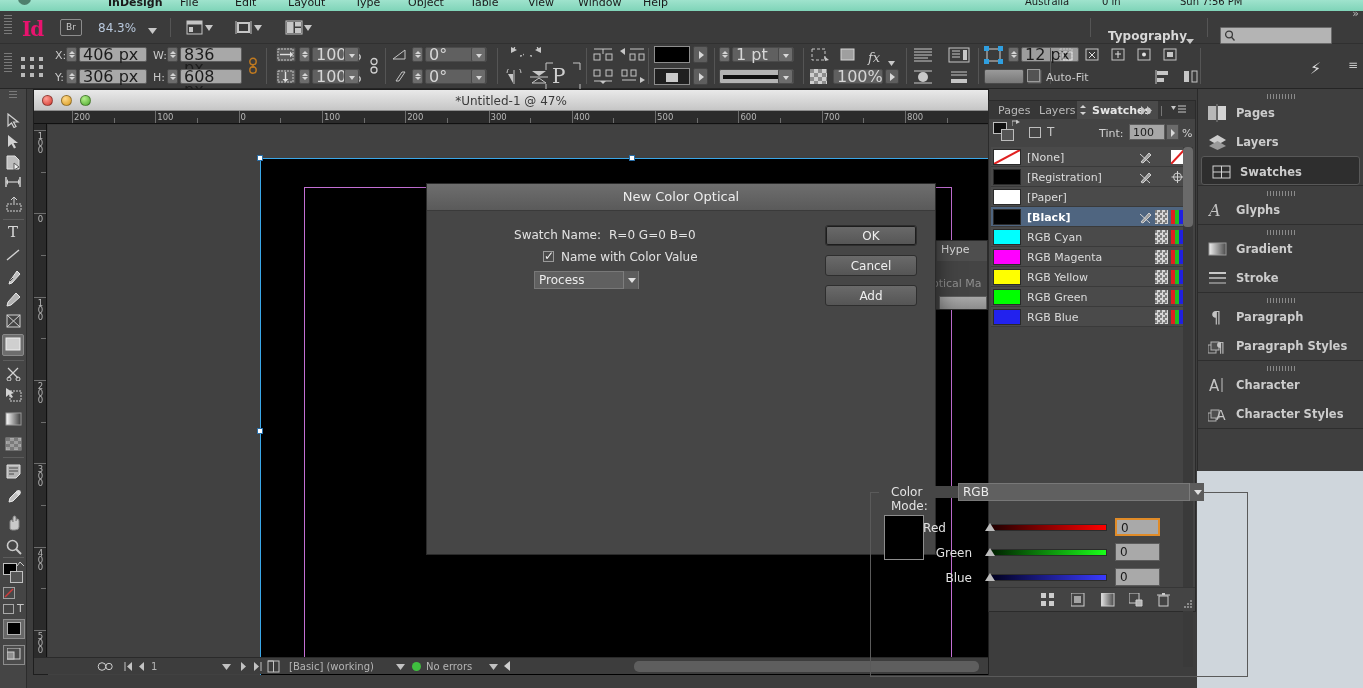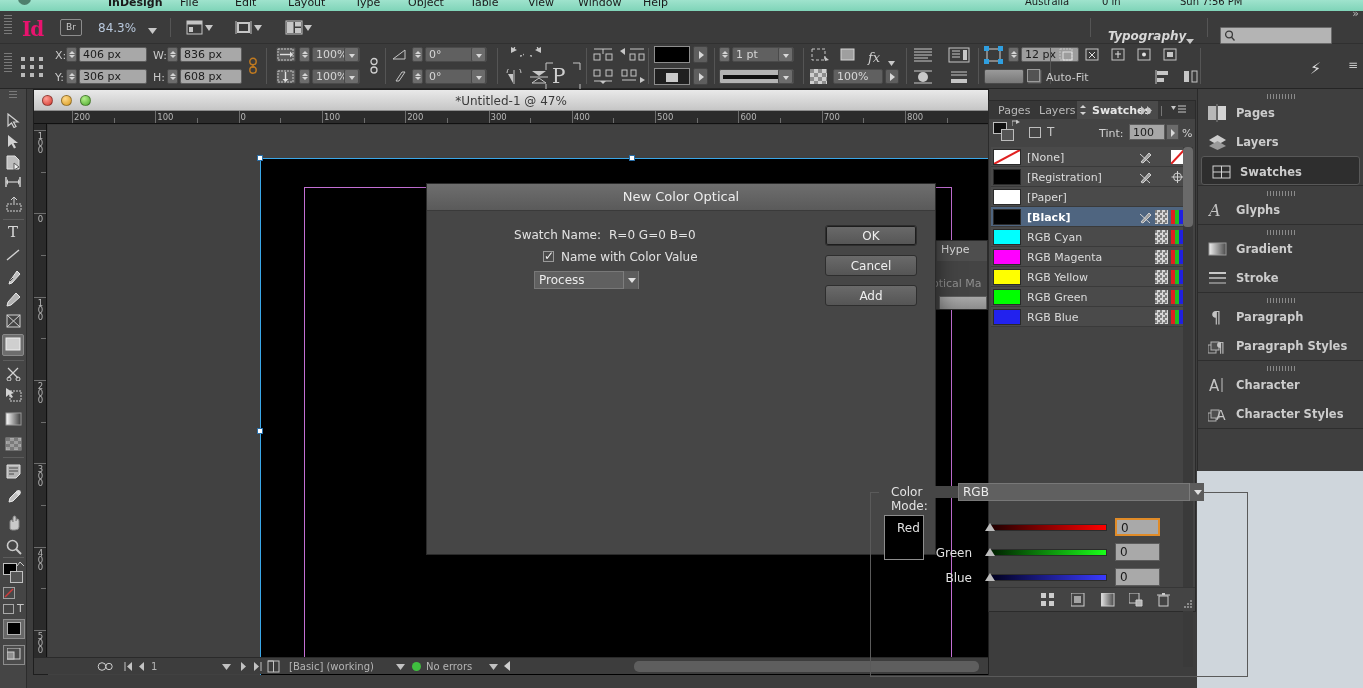--- a/index.html
+++ b/index.html
@@ -21,30 +21,30 @@
     background:#3b3b3b; border-bottom:1px solid #252525; }
   .ctrlrow1 { position:absolute; left:0; top:0; width:1363px; height:33px; border-bottom:1px solid #303030;}
   .idlogo { position:absolute; left:22px; top:6px; font-size:20px; font-weight:bold;
     color:#e8136e; font-family:"DejaVu Serif",serif; letter-spacing:-1px;}
   .brbtn { position:absolute; left:60px; top:8px; width:22px; height:17px; border:1px solid #8d8d8d;
     color:#c8c8c8; font-size:9px; text-align:center; line-height:15px; border-radius:2px;}
   .zoomsel { position:absolute; left:98px; top:10px; font-size:12px; color:#b9c9dd; }
   .zoomcar { position:absolute; left:148px; top:13px; }
   .vsep { position:absolute; width:1px; background:#555; }
   .viewbtn { position:absolute; top:8px; width:30px; height:17px; }
-  .typogr { position:absolute; left:1108px; top:18px; font-size:12px; font-weight:bold; color:#d8d8d8;font-style:italic;}
+  .typogr { position:absolute; left:1108px; top:18px; font-size:12px; font-weight:bold; color:#d8d8d8;}
   .srchbox { position:absolute; left:1220px; top:16px; width:112px; height:17px;
     background:#b4b4b4; border:1px solid #6a6a6a; border-radius:1px;}
   .grip { position:absolute; left:4px; top:5px; width:8px; height:24px; }
   .grip i { display:block; height:1px; background:#7a7a7a; margin-bottom:2px; }
 
   .ctrlrow2 { position:absolute; left:0; top:33px; width:1363px; height:45px; }
   .lbl { position:absolute; font-size:11px; color:#c9c9c9; }
   .fld { position:absolute; height:15px; background:#a8a8a8; border:1px solid #5c5c5c;
-    border-radius:2px; color:#1c1c1c; font-size:11px; padding:0 3px; line-height:13px; }
+    border-radius:2px; color:#1c1c1c; font-size:16px; padding:0 3px; line-height:13px; }
   .fld.dk { background:#606060; color:#d6d6d6; border-color:#4a4a4a;}
   .stp { position:absolute; width:11px; height:15px; background:#6c6c6c; border:1px solid #4a4a4a;
     border-radius:2px; }
   .stp:before,.stp:after{ content:""; position:absolute; left:2px; border-left:3px solid transparent;
     border-right:3px solid transparent;}
   .stp:before{ top:3px; border-bottom:3px solid #d4d4d4;}
   .stp:after{ bottom:3px; border-top:3px solid #d4d4d4;}
   .dd { position:absolute; width:15px; height:15px; background:#6c6c6c; border:1px solid #4a4a4a;
     border-radius:2px;}
   .dd:after{ content:""; position:absolute; left:4px; top:6px; border-left:3.5px solid transparent;
@@ -1199,21 +1199,21 @@
     <div class="dcaret" style="left:196px;top:87px"></div>
 
     <div class="grpbox"></div>
     <div style="position:absolute;left:452px;top:302px;width:275px;height:12px;background:#464646"></div>
     <div class="drow" style="left:464px;top:301px;background:#464646;padding-right:4px">Color Mode:</div>
     <div class="dfield" style="left:531px;top:299px;width:246px">RGB</div>
     <div class="dcaret" style="left:762px;top:299px"></div>
 
     <div class="swprev"></div>
     <div id="sliders">
-        <div class="drow" style="left: 470px; top: 337px; width: 75px; text-align: left;">Red</div>
+        <div class="drow" style="left: 470px; top: 337px; width: 75px; text-align: center;">Red</div>
         <div class="slidertrk" style="left: 562px; top: 340px; width: 118px; background: linear-gradient(90deg, rgb(29, 0, 0), rgb(255, 0, 0));"></div>
         <div class="sldthumb" style="left: 558px; top: 339px;"></div>
         <div class="numfld focus" style="left: 688px; top: 334px;">0</div>
         <div class="drow" style="left: 470px; top: 362px; width: 75px; text-align: right;">Green</div>
         <div class="slidertrk" style="left: 562px; top: 365px; width: 118px; background: linear-gradient(90deg, rgb(0, 29, 0), rgb(26, 255, 26));"></div>
         <div class="sldthumb" style="left: 558px; top: 364px;"></div>
         <div class="numfld" style="left: 688px; top: 359px;">0</div>
         <div class="drow" style="left: 470px; top: 387px; width: 75px; text-align: right;">Blue</div>
         <div class="slidertrk" style="left: 562px; top: 390px; width: 118px; background: linear-gradient(90deg, rgb(0, 0, 29), rgb(58, 58, 255));"></div>
         <div class="sldthumb" style="left: 558px; top: 389px;"></div>

